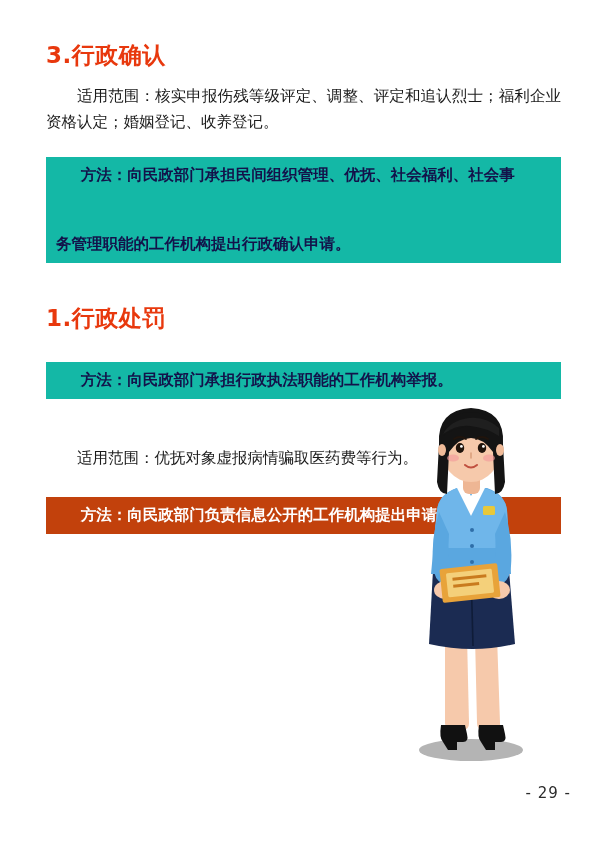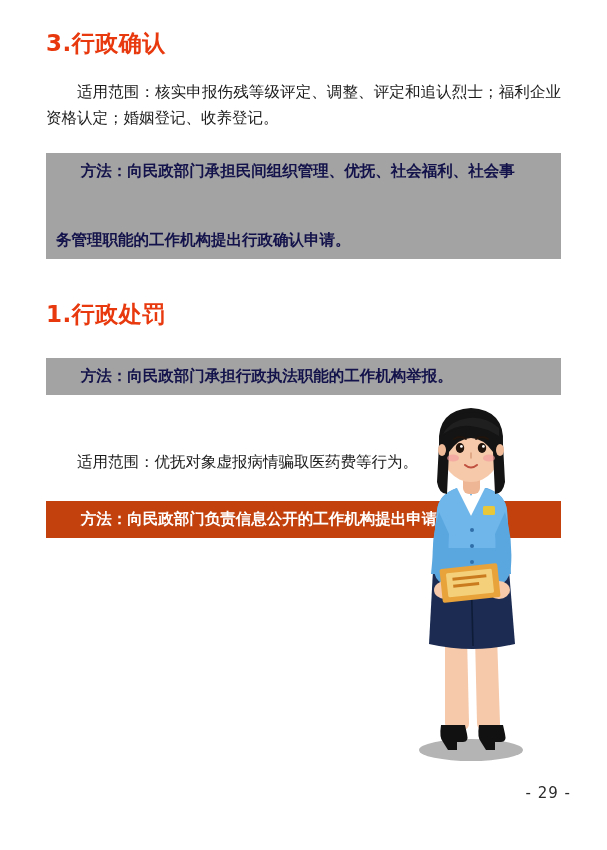--- a/index.html
+++ b/index.html
@@ -12,63 +12,63 @@
     background: #ffffff;
     font-family: "Liberation Sans", sans-serif;
     position: relative;
     overflow: hidden;
   }
   .page {
     position: relative;
     width: 607px;
     height: 850px;
     box-sizing: border-box;
-    padding: 28px 46px 0 46px;
+    padding: 40px 46px 0 46px;
     border-radius: 21px;
   }
   .section-title {
     color: #e8380d;
     font-size: 23px;
     font-weight: bold;
     letter-spacing: 0.5px;
     margin: 0 0 6px 0;
     font-family: "DejaVu Sans", "Liberation Sans", sans-serif;
   }
   .para {
     font-size: 15.5px;
     line-height: 26px;
     color: #1a1a1a;
     text-align: justify;
     margin: 0;
     text-indent: 2em;
     font-family: "DejaVu Sans", "Liberation Sans", sans-serif;
   }
   .method-box {
-    background: #a3a3a3;
+    background: #14b8a6;
     color: #13124a;
     font-weight: bold;
     font-size: 15.5px;
     line-height: 25px;
     padding: 6px 8px 6px 10px;
     box-sizing: border-box;
     font-family: "DejaVu Sans", "Liberation Sans", sans-serif;
   }
   .method-box.red {
     background: #c2410c;
     color: #ffffff;
   }
   .method-box .indent-line {
     display: block;
     text-indent: 1.6em;
   }
   .method-box .cont-line {
     display: block;
     margin-top: 44px;
   }
-  .blk-1 { margin-top: 20px; }
+  .blk-1 { margin-top: 12px; }
   .gap-b { height: 40px; }
   .gap-c { height: 22px; }
   .gap-d { height: 34px; }
   .gap-f { height: 26px; }
 
   
   .page-number {
     position: absolute;
     right: 36px;
     bottom: 48px;

